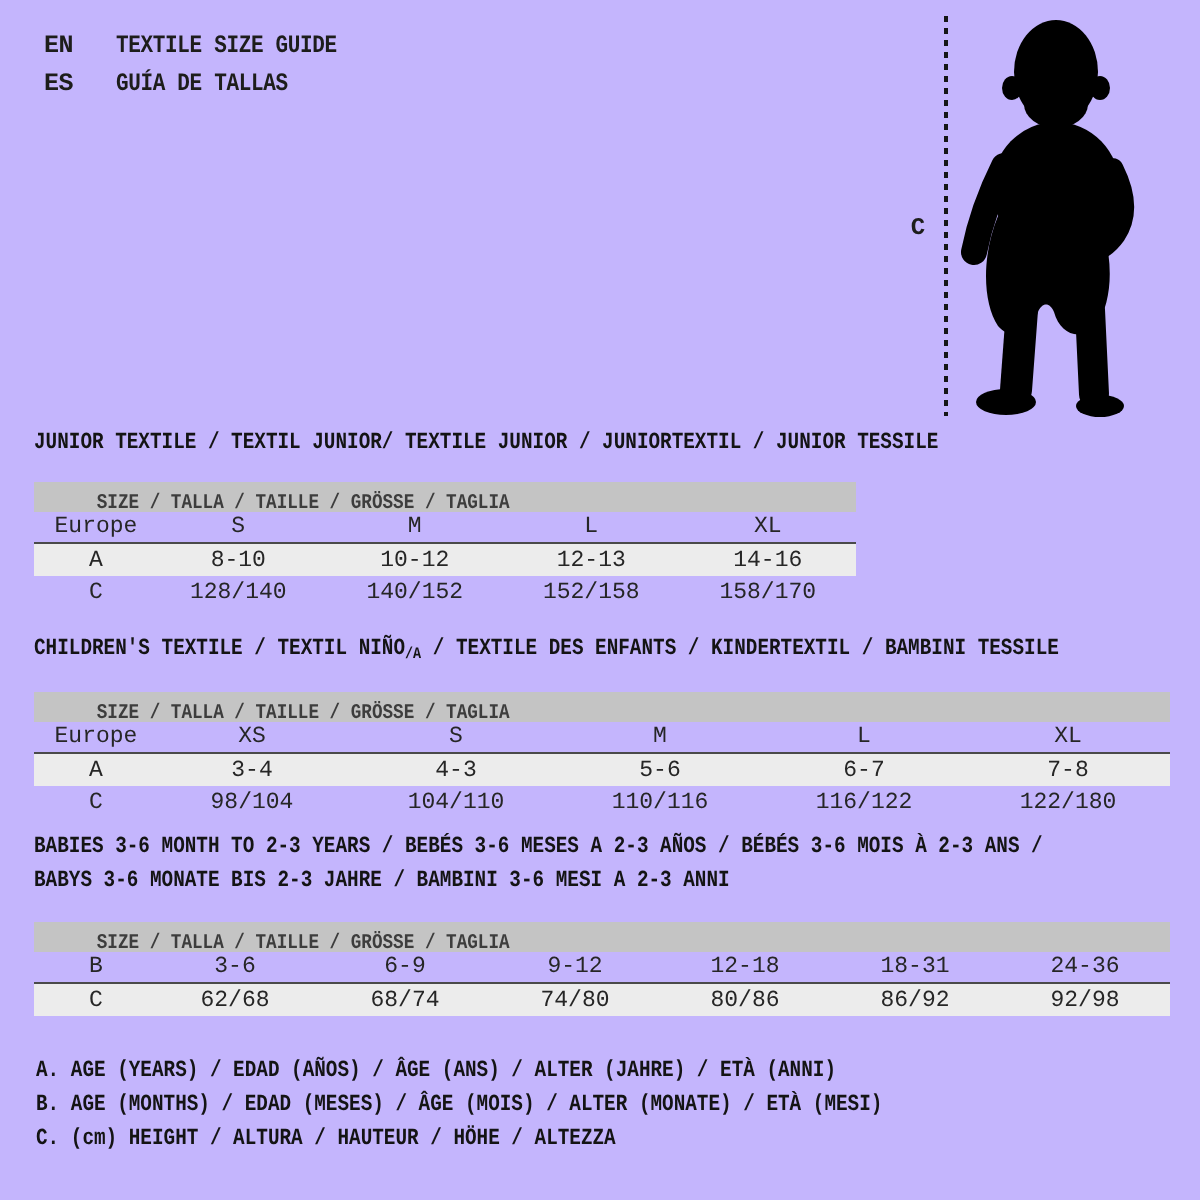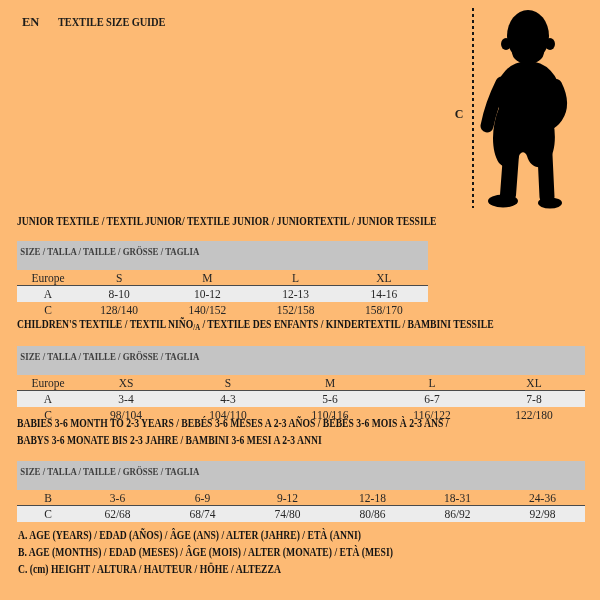--- a/index.html
+++ b/index.html
@@ -1,18 +1,18 @@
 <!DOCTYPE html>
 <html><head>
 <meta charset="utf-8">
 <style>
   html,body { margin:0; padding:0; background:#fff; }
   .page {
-    position:relative; width:600px; height:600px; background:#fdba74;
-    font-family:Liberation Serif, serif; color:#1d1d1b; overflow:hidden;
+    position:relative; width:600px; height:600px; background:#c4b5fd;
+    font-family:Liberation Mono, monospace; color:#1d1d1b; overflow:hidden;
   }
   .cond { display:inline-block; transform:scaleX(0.84); transform-origin:0 50%; white-space:nowrap; }
 
   
   .lang-block { position:absolute; left:22px; top:13px; }
   .lang-row { display:flex; height:19.4px; align-items:center; }
   .lang-code { width:36px; font-size:12.5px; font-weight:bold; letter-spacing:-0.2px; }
   .lang-label { font-size:12.5px; font-weight:bold; letter-spacing:-0.2px; }
 
   
@@ -27,21 +27,21 @@
   
   .sec-title { position:absolute; left:17px; font-size:11.5px; font-weight:bold; color:#141414;
     white-space:nowrap; transform:scaleX(0.84); transform-origin:0 50%; }
   .sub-a { font-size:8px; vertical-align:-2px; }
 
   
   .size-table { position:absolute; left:17px; }
   .t1 { top:241px; width:411px; }
   .t2 { top:346px; width:568px; }
   .t3 { top:461px; width:568px; }
-  .bar { height:29px; background:#c4c4c4; }
+  .bar { height:15px; background:#c4c4c4;padding-left:28px; }
   .bar span { display:inline-block; transform:scaleX(0.84); transform-origin:0 50%;
     font-size:10.5px; font-weight:bold; color:#3d3d3d; line-height:15px; padding-left:4px; white-space:nowrap; }
   .trow { display:grid; height:16px; align-items:center; font-size:11.5px; color:#262626; box-sizing:border-box; }
   .t1 .trow { grid-template-columns:58px repeat(4,1fr); }
   .t2 .trow { grid-template-columns:58px repeat(5,1fr); }
   .t3 .trow { grid-template-columns:58px repeat(6,1fr); }
   .trow .lbl { padding-left:4px; text-align:center; }
   .trow .val { text-align:center; }
   .trow.first { border-bottom:1px solid #4a4a4a; }
   .trow.shaded { background:#ececec; }
@@ -53,20 +53,24 @@
 </style>
 </head>
 <body>
 
 <div class="page">
 
   <div class="lang-block">
     <div class="lang-row">
       <span class="lang-code">EN</span>
       <span class="lang-label cond">TEXTILE SIZE GUIDE</span>
+    </div>
+    <div class="lang-row">
+      <span class="lang-code">ES</span>
+      <span class="lang-label cond">GUÍA DE TALLAS</span>
     </div>
   </div>
 
   <div class="dash-line"></div>
   <div class="c-label">C</div>
   <svg class="baby-svg" viewBox="0 0 100 205">
     <g fill="#000000">
       <ellipse cx="50" cy="31" rx="21" ry="26"></ellipse>
       <ellipse cx="28" cy="39" rx="5" ry="6"></ellipse>
       <ellipse cx="72" cy="39" rx="5" ry="6"></ellipse>

